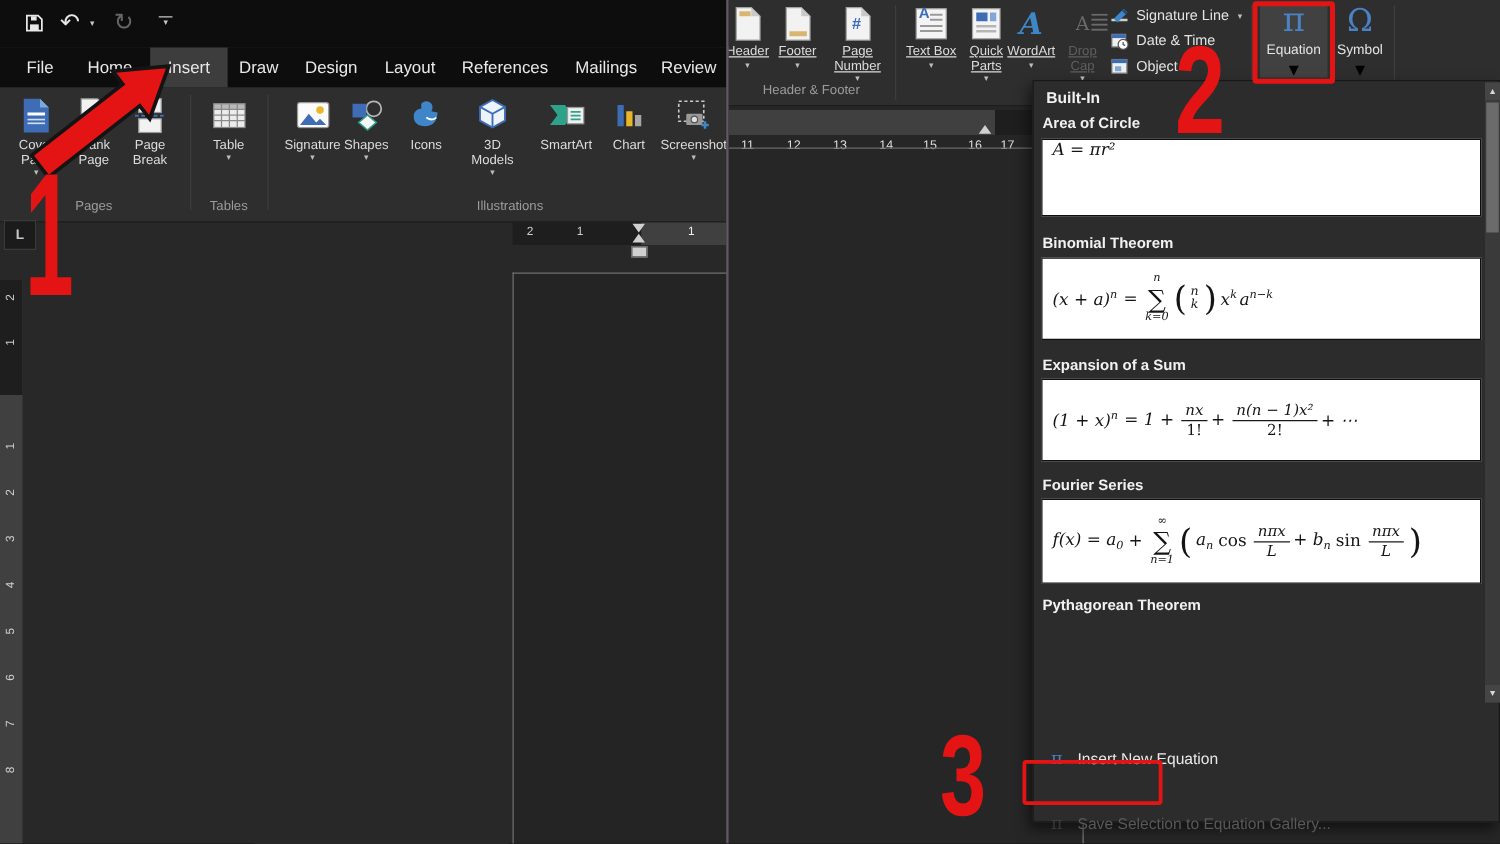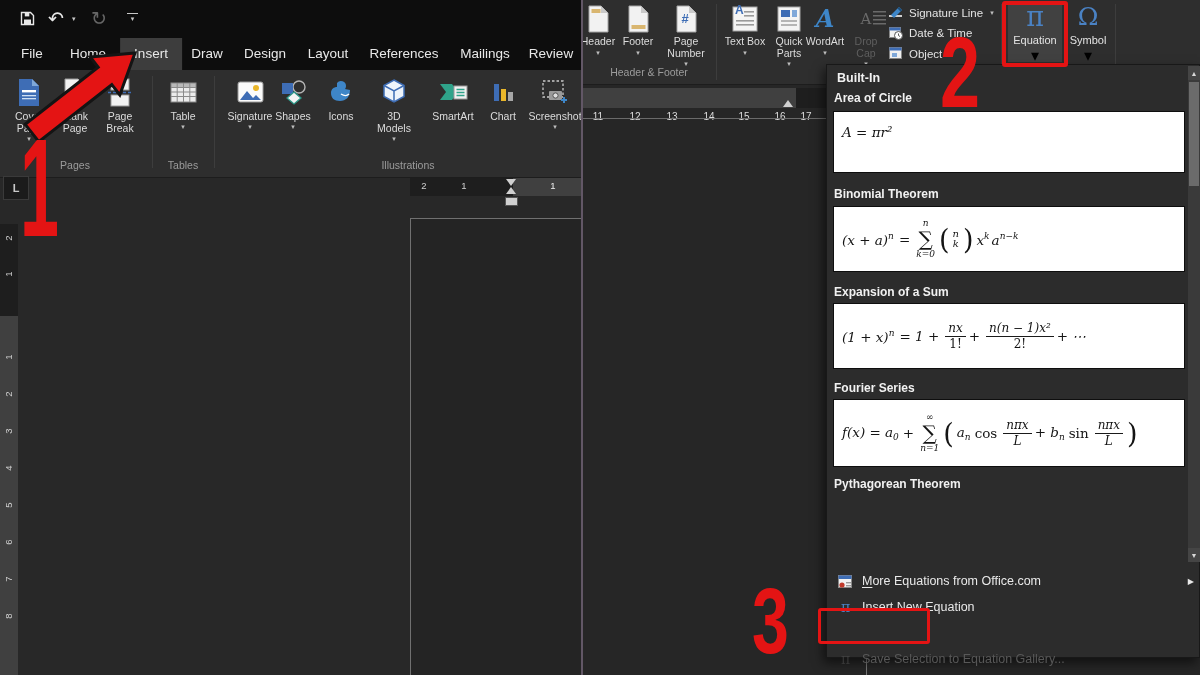--- a/index.html
+++ b/index.html
@@ -33,21 +33,21 @@
   .vnum{position:absolute;left:0;width:18px;height:12px;font-size:9.5px;color:#cfcfcf;text-align:center;transform:rotate(-90deg);}
   #pageL{position:absolute;left:410px;top:218px;width:171px;height:457px;background:#242424;
     border-top:1px solid #707070;border-left:1px solid #707070;}
   
   #seam{position:absolute;left:581px;top:0;width:2px;height:675px;background:#94809a;opacity:.55;}
   
   #right{position:absolute;left:583px;top:0;width:617px;height:675px;background:#262626;overflow:hidden;}
   #ribbonR{position:absolute;left:0;top:0;width:617px;height:84px;background:#2e2e2e;border-bottom:1px solid #1d1d1d;}
   .bigbtn2{position:absolute;top:3px;width:46px;display:flex;flex-direction:column;align-items:center;}
   .bigbtn2 .ic{height:32px;display:flex;align-items:center;justify-content:center;}
-  .bigbtn2 .lbl{margin-top:1px;font-size:10.5px;line-height:11.5px;color:#dcdcdc;text-align:center;}
+  .bigbtn2 .lbl{margin-top:1px;font-size:10.5px;line-height:11.5px;color:#dcdcdc;text-align:center;text-decoration:underline;}
   .bigbtn2 .chev{font-size:7px;color:#bdbdbd;margin-top:1px;line-height:7px;}
   .bigbtn2.dis .lbl{color:#5f5f5f;}
   .vdiv2{position:absolute;top:4px;height:76px;width:1px;background:#3d3d3d;}
   .smallitem{position:absolute;left:305px;height:19px;display:flex;align-items:center;color:#e3e3e3;font-size:11.5px;white-space:nowrap;}
   .smallitem .sic{width:15px;height:14px;margin-right:6px;display:flex;align-items:center;justify-content:center;}
   .smallitem .schev{font-size:7px;color:#bdbdbd;margin-left:7px;}
   #eqbtn{position:absolute;left:425px;top:2px;width:54px;height:60px;background:#414141;display:flex;flex-direction:column;align-items:center;}
   #symbtn{position:absolute;left:482px;top:2px;width:46px;height:60px;display:flex;flex-direction:column;align-items:center;}
   .pibig{font-family:"DejaVu Serif",serif;font-size:27px;line-height:30px;color:#4a82c4;height:32px;}
   .omg{font-family:"DejaVu Serif",serif;font-size:25px;line-height:30px;color:#4a82c4;height:32px;}
@@ -57,21 +57,21 @@
   #pagetopR{position:absolute;left:0;top:118px;width:243px;height:1px;background:#6a6a6a;}
   #pageedgeR{position:absolute;left:283px;top:659px;width:1px;height:16px;background:#777;}
   
   #dropdown{position:absolute;left:243px;top:64px;width:374px;height:594px;background:#2c2c2c;
     border:1px solid #181818;box-shadow:-3px 5px 10px rgba(0,0,0,.55);box-sizing:border-box;}
   #dd-title{position:absolute;left:10px;top:6px;font-size:12.5px;font-weight:bold;color:#f1f1f1;}
   .seclabel{position:absolute;left:7px;font-size:12px;font-weight:bold;color:#f1f1f1;}
   .eqbox{position:absolute;left:6px;width:352px;background:#ffffff;border:1px solid #0e0e0e;box-sizing:border-box;
     color:#141414;font-family:"DejaVu Serif",serif;font-style:italic;font-size:13.5px;
     display:flex;align-items:center;padding:2px 8px;}
-  .eqbox.topalign{align-items:flex-start;padding-top:12px;}
+  .eqbox.topalign{align-items:flex-start;padding-top:0;}
   .eqbox>span{margin-right:3px;white-space:nowrap;}
   .sum{display:inline-flex;flex-direction:column;align-items:center;line-height:1;margin:0 3px;}
   .sum .t,.sum .b{font-size:9px;}
   .sum .s{font-size:20px;font-style:normal;margin:1px 0;}
   .bp{font-size:27px;font-style:normal;font-weight:400;line-height:1;margin:0 1px;}
   .bst{display:inline-flex;flex-direction:column;align-items:center;line-height:1.05;font-size:10px;}
   .sp{font-size:9px;vertical-align:6px;margin-right:2px;}
   .sb{font-size:9px;vertical-align:-3px;margin-right:1px;}
   .fr{display:inline-flex;flex-direction:column;align-items:center;line-height:1.2;font-size:12px;margin:0 3px;}
   .fr .n{border-bottom:1.2px solid #1a1a1a;padding:0 3px;}
@@ -501,33 +501,20 @@
         <span class="rm">sin</span>
         <span class="fr">
             <span class="n">nπx</span>
             <span>L</span>
           </span>
         <span class="bp">)</span>
       </div>
 
       <span class="seclabel" style="top:412px">Pythagorean Theorem</span>
 
-      <div class="mrow" style="top:504px">
-        <span class="mic">
-            <svg width="15" height="15">
-              <rect x="0.5" y="1.5" width="13" height="12" fill="#f2f2f2" stroke="#8a8a8a"></rect>
-              <rect x="0.5" y="1.5" width="13" height="3.5" fill="#3e6db5"></rect>
-              <circle cx="4" cy="11" r="2.6" fill="#c0392b"></circle>
-              <rect x="8" y="8" width="5" height="1.4" fill="#9a9a9a"></rect>
-              <rect x="8" y="11" width="5" height="1.4" fill="#9a9a9a"></rect>
-            </svg>
-          </span>
-        <span><span class="uu">M</span><span>ore Equations from Office.com</span></span>
-        <span class="subarrow">▶</span>
-      </div>
       <div class="mrow" style="top:530px">
         <span class="mic">
             <span class="pismall">π</span>
           </span>
         <span>Insert New Equation</span>
       </div>
       <div class="mrow dis" style="top:582px">
         <span class="mic">
             <span class="pismall gray">π</span>
           </span>

